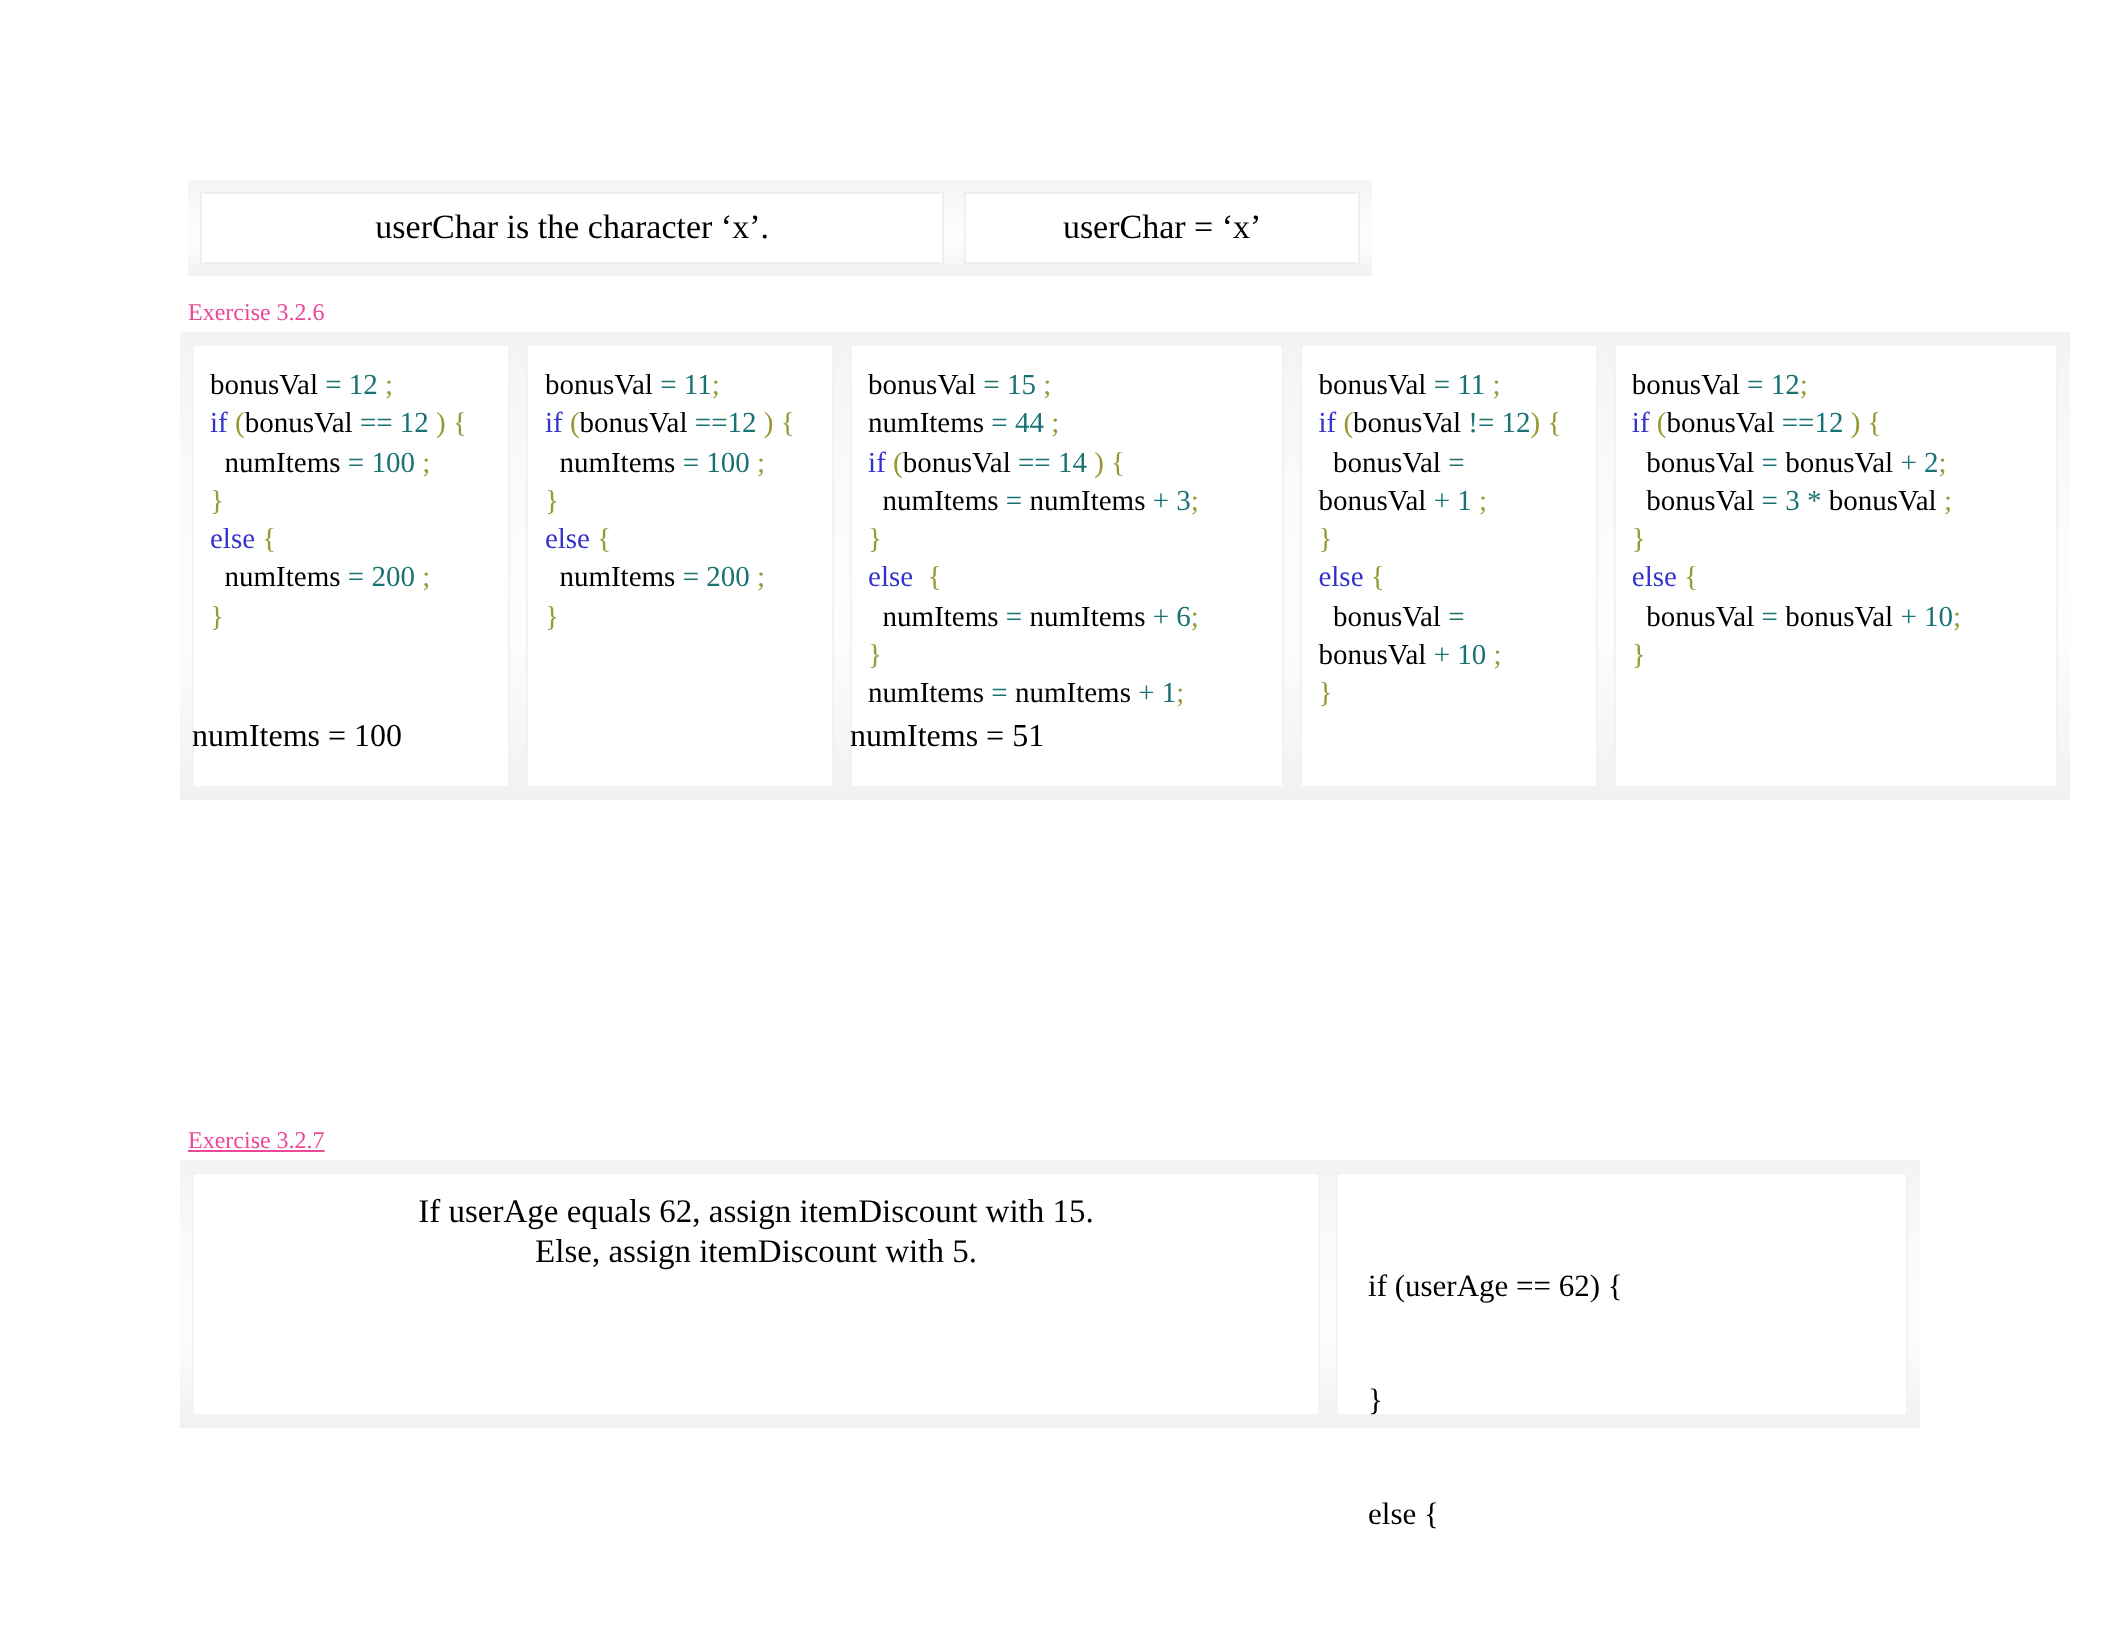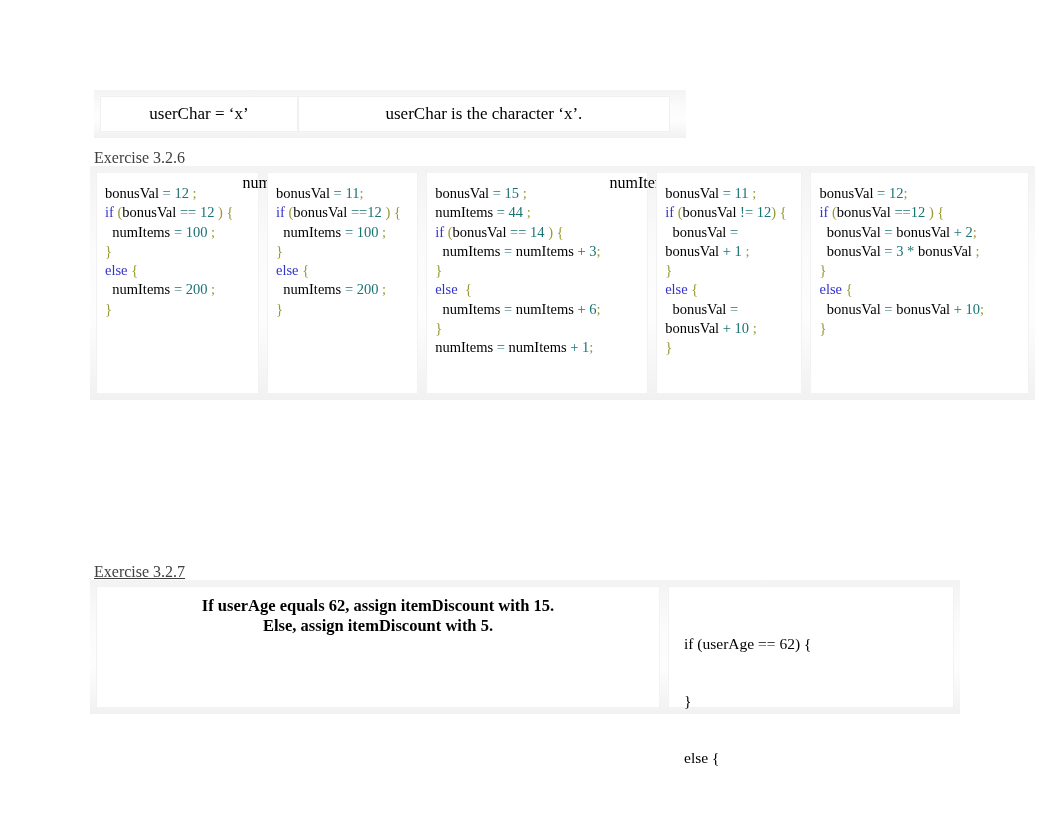--- a/index.html
+++ b/index.html
@@ -44,22 +44,22 @@
     justify-content: center;
     font-size: 17px;
     box-sizing: border-box;
   }
   .uc-cell.left  { width: 380px; margin-right: 10px; }
   .uc-cell.right { width: 202px; }
 
   
   .exercise-label {
     position: absolute;
-    font-size: 16px;
-    color: #404040;
+    font-size: 12px;
+    color: #ec4899;
     white-space: nowrap;
   }
   #label-326 { left: 94px; top: 149px; }
   #label-327 { left: 94px; top: 563px; text-decoration: underline; }
 
   
   #section-326 {
     position: absolute;
     left: 90px;
     top: 166px;
@@ -69,21 +69,21 @@
   .code-grid {
     display: flex;
     height: 100%;
     box-sizing: border-box;
   }
   .code-col {
     background: #ffffff;
     box-shadow: inset 0 0 0 1px #f2f2f2;
     margin-right: 8px;
     display: flex;
-    flex-direction: row;
+    flex-direction: column;
     box-sizing: border-box;
     position: relative;
   }
   .code-col:last-child { margin-right: 0; }
   .code-col .code-body {
     flex: 1 1 auto;
     padding: 12px 9px 0 9px;
     font-size: 14.5px;
     line-height: 19.3px;
     white-space: pre;
@@ -128,38 +128,37 @@
     box-shadow: inset 0 0 0 1px #f2f2f2;
     box-sizing: border-box;
   }
   #cell-327-left {
     width: 572px;
     margin-right: 8px;
     text-align: center;
     font-size: 16.5px;
     line-height: 19.5px;
     padding: 10px 14px 0 14px;
-    font-weight: bold;
   }
   #cell-327-right {
     width: 290px;
     font-size: 15.5px;
     line-height: 19px;
     padding: 10px 0 0 16px;
     white-space: pre;
   }
   .ex327-line { display: block; }
 </style>
 </head>
 <body>
 
 <div id="section-userchar" class="panel-shell">
   <div class="uc-row">
+    <div class="uc-cell left">userChar is the character ‘x’.</div>
     <div class="uc-cell right">userChar = ‘x’</div>
-    <div class="uc-cell left">userChar is the character ‘x’.</div>
   </div>
 </div>
 
 <div id="label-326" class="exercise-label">Exercise 3.2.6</div>
 
 <div id="section-326" class="panel-shell">
   <div class="code-grid">
 
     <div id="col-0" class="code-col">
       <div class="code-body"><div><span class="tok-id">bonusVal </span><span class="tok-op">= </span><span class="tok-num">12</span><span class="tok-punc"> ;</span></div><div><span class="tok-kw">if</span><span class="tok-punc"> (</span><span class="tok-id">bonusVal </span><span class="tok-op">== </span><span class="tok-num">12</span><span class="tok-punc"> ) {</span></div><div><span class="tok-id">  numItems </span><span class="tok-op">= </span><span class="tok-num">100</span><span class="tok-punc"> ;</span></div><div><span class="tok-punc">}</span></div><div><span class="tok-kw">else</span><span class="tok-punc"> {</span></div><div><span class="tok-id">  numItems </span><span class="tok-op">= </span><span class="tok-num">200</span><span class="tok-punc"> ;</span></div><div><span class="tok-punc">}</span></div></div>

